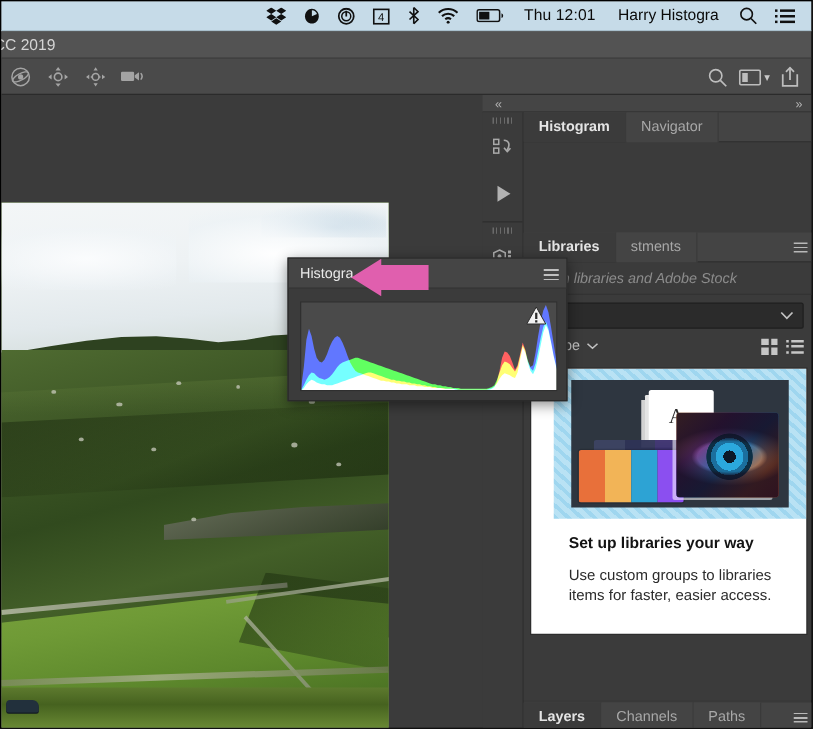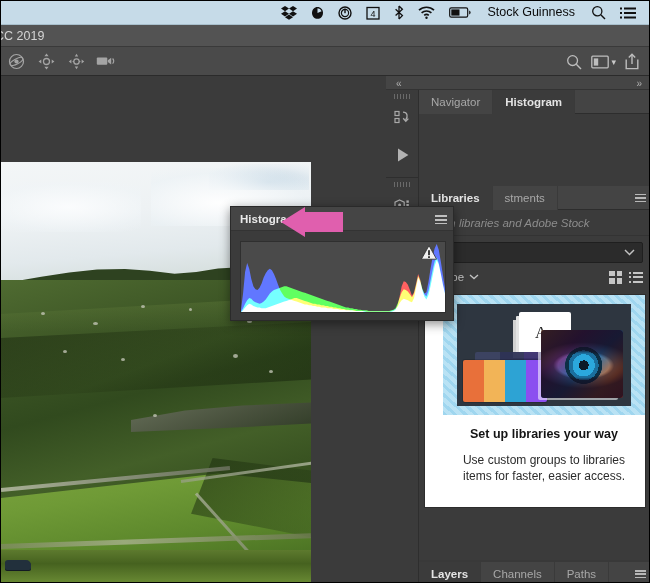--- a/index.html
+++ b/index.html
@@ -310,21 +310,21 @@
     border-radius:3px; overflow:hidden;
     background:
       radial-gradient(circle at 52% 52%, #0c1a28 0 9%, #2ba8dd 9% 20%, #1b6f9e 20% 27%, #0d2f45 27% 33%, rgba(0,0,0,0) 34%),
       linear-gradient(135deg,#e8913a 0%, #7a3b86 30%, #2a6fa8 55%, #e0732e 80%, #c9452a 100%);
     box-shadow: -4px 3px 0 -1px rgba(255,255,255,0.55);
   }
   .eyelid {
     position:absolute; left:0; top:0; width:100%; height:100%;
     background: radial-gradient(ellipse 60% 34% at 52% 52%, rgba(0,0,0,0) 0 52%, rgba(20,10,30,0.55) 62%, rgba(20,10,30,0.85) 100%);
   }
-  .promo-text { padding:12px 12px 0 12px;text-align:center; }
+  .promo-text { padding:12px 12px 0 12px; }
   .promo-h {
     color:#141414; font-size:12.5px; font-weight:bold; margin-bottom:11px;
   }
   .promo-p { color:#2b2b2b; font-size:12px; line-height:1.35; }
 
   
   .panel-bottom {
     position:absolute; top:486px; left:33px;
     width:232px; height:97px;
     background:#3b3b3b;
@@ -340,21 +340,21 @@
     box-shadow: 0 3px 10px rgba(0,0,0,0.45);
     z-index: 40;
   }
   .fh-head {
     position:relative; height:24px;
     background:#454545;
     border-bottom:1px solid #333;
     display:flex; align-items:center;
   }
   .fh-title {
-    color:#eaeaea; font-size:11.5px; font-weight:bold;
+    color:#eaeaea; font-size:11.5px; font-weight:normal;
     margin-left:9px; white-space:nowrap;
   }
   .fh-menu {
     position:absolute; right:6px; top:8px;
     width:12px; height:9px;
     background: repeating-linear-gradient(180deg,#c0c0c0 0 2px, transparent 2px 4px);
   }
   .fh-graph {
     position:absolute; left:9px; top:34px;
     width:206px; height:72px;
@@ -413,21 +413,22 @@
         <circle cx="8.5" cy="11.7" r="1.2" fill="#111"></circle>
       </svg>
     </div>
     <div class="mb-item">
       <svg class="ico-svg" width="22" height="11" viewBox="0 0 22 11">
         <rect x="0.7" y="0.8" width="18" height="9.4" rx="1.6" fill="none" stroke="#111" stroke-width="1.2"></rect>
         <rect x="2.3" y="2.4" width="8.2" height="6.2" fill="#111"></rect>
         <path d="M20.2 3.6 L20.2 7.4 A2 2 0 0 0 20.2 3.6 Z" fill="#111"></path>
       </svg>
     </div>
-    <div class="mb-item mb-user">Stock Guinness</div>
+    <div class="mb-item mb-clock">Thu 12:01</div>
+    <div class="mb-item mb-user">Harry Histogra</div>
     <div class="mb-item">
       <svg class="ico-svg" width="15" height="15" viewBox="0 0 15 15">
         <circle cx="6.3" cy="6.3" r="4.6" fill="none" stroke="#111" stroke-width="1.3"></circle>
         <line x1="9.8" y1="9.8" x2="14" y2="14" stroke="#111" stroke-width="1.4"></line>
       </svg>
     </div>
     <div class="mb-item">
       <svg class="ico-svg" width="16" height="12" viewBox="0 0 16 12">
         <g fill="#111">
           <rect x="0" y="0.5" width="2" height="2"></rect>
@@ -572,22 +573,22 @@
             <circle cx="8.5" cy="8.5" r="7" fill="none" stroke="#c9c9c9" stroke-width="1.3"></circle>
             <rect x="7.8" y="6.8" width="1.5" height="6" fill="#c9c9c9"></rect>
             <rect x="7.8" y="3.8" width="1.5" height="1.8" fill="#c9c9c9"></rect>
           </svg>
         </div>
       </div>
     </div>
 
     <div class="panel-top">
       <div class="tabrow">
+        <div class="tab active">Histogram</div>
         <div class="tab">Navigator</div>
-        <div class="tab active">Histogram</div>
       </div>
       <div class="panel-body"></div>
     </div>
 
     <div class="panel-mid">
       <div class="tabrow">
         <div class="tab active">Libraries</div>
         <div class="tab">stments</div>
         <div class="panel-menu-ico">
           <div class="hamburger"></div>

